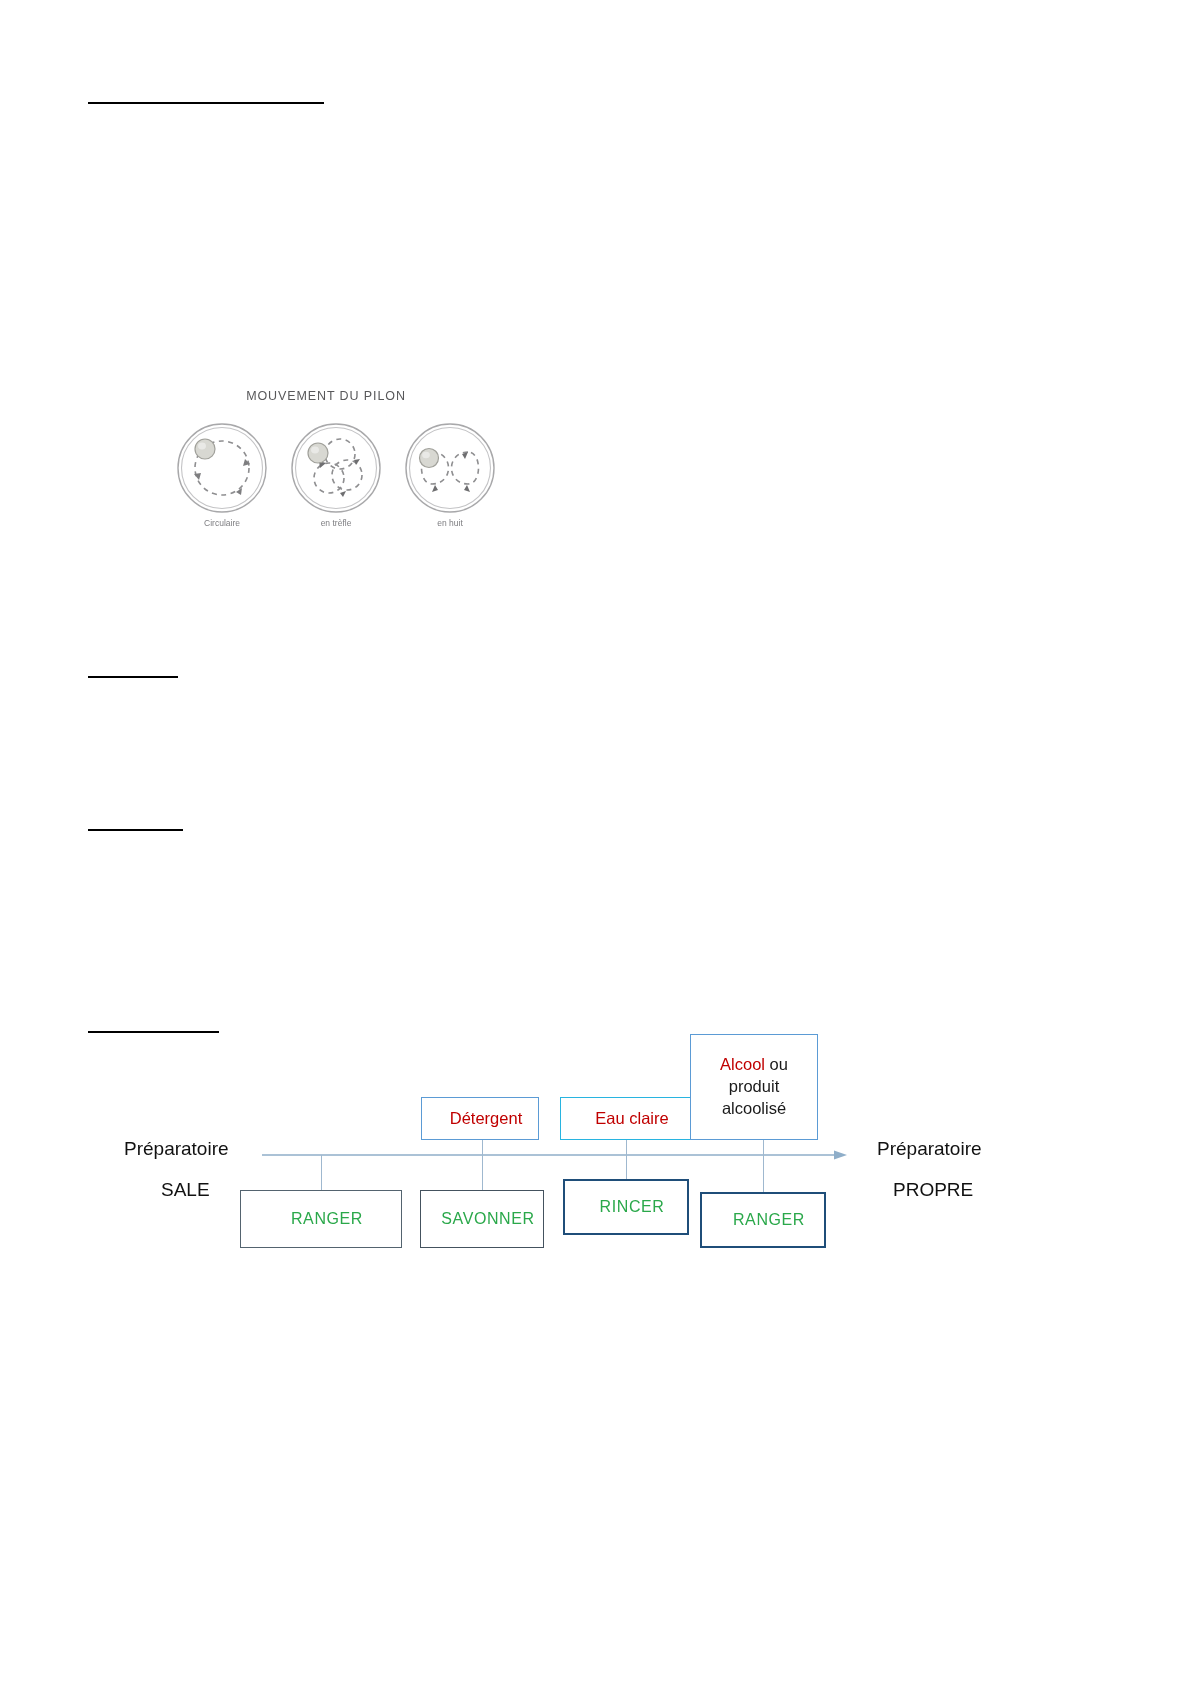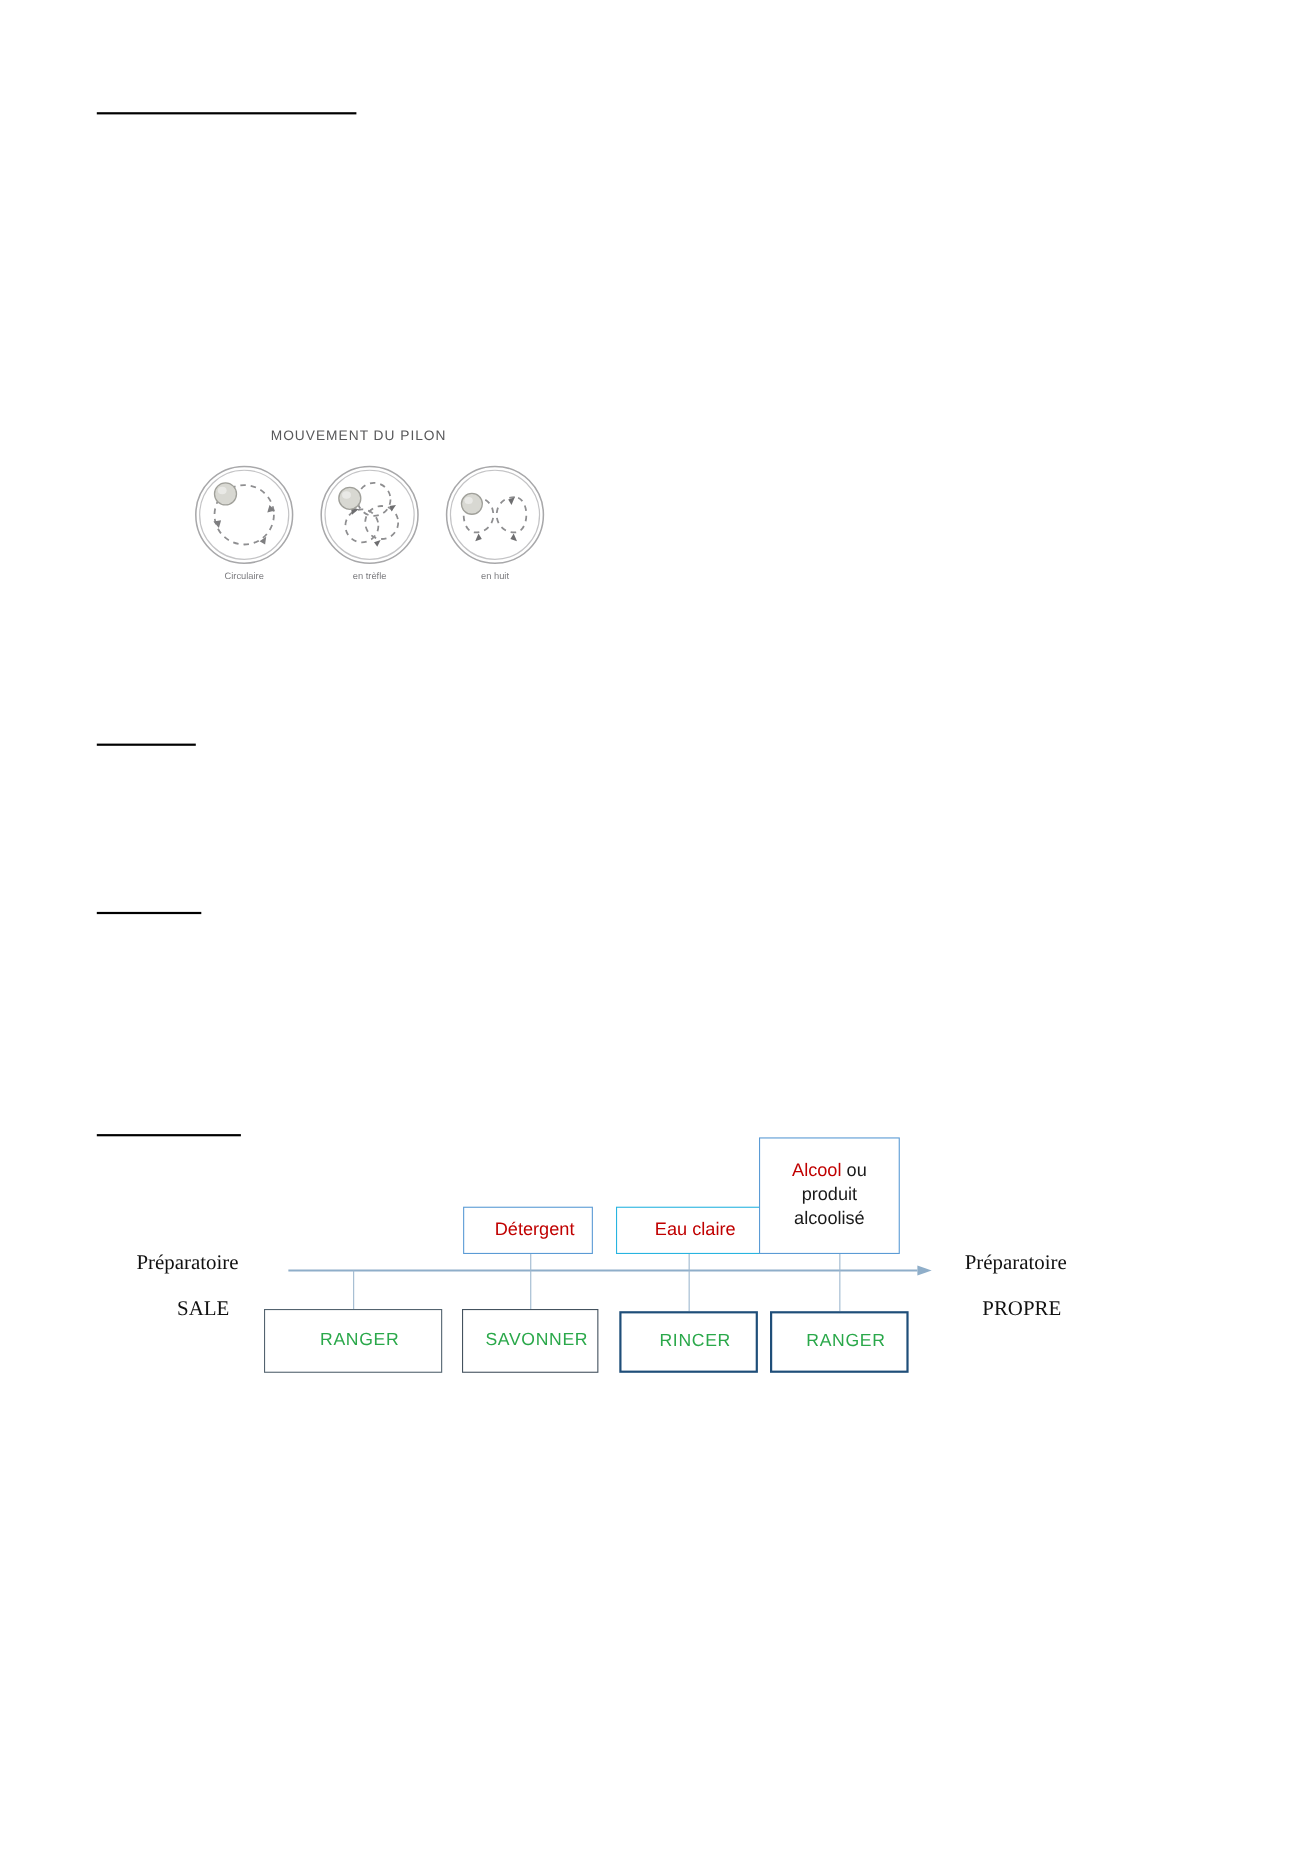--- a/index.html
+++ b/index.html
@@ -74,21 +74,20 @@
     top: 1030px;
     width: 1000px;
     height: 240px;
   }
 
   .side-label {
     position: absolute;
     font-size: 19px;
     color: #111111;
     white-space: nowrap;
-    font-family: Liberation Serif, serif;
   }
   #label-left-top    { left: 24px;  top: 108px; }
   #label-left-bottom { left: 61px;  top: 149px; }
   #label-right-top   { left: 777px; top: 108px; }
   #label-right-bottom{ left: 793px; top: 149px; }
 
   
   #flow-axis {
     position: absolute;
     left: 162px;
@@ -148,21 +147,21 @@
   }
   #box-ranger {
     left: 140px; top: 160px; width: 162px; height: 58px;
     border: 1.7px solid #53636f;
   }
   #box-savonner {
     left: 320px; top: 160px; width: 124px; height: 58px;
     border: 1.9px solid #44525e;
   }
   #box-rincer {
-    left: 463px; top: 162px; width: 126px; height: 56px;
+    left: 463px; top: 149px; width: 126px; height: 56px;
     border: 2.6px solid #1f4e79;
   }
   #box-essuyer {
     left: 600px; top: 162px; width: 126px; height: 56px;
     border: 2.8px solid #1f4e79;
   }
 </style>
 </head>
 <body>
 

